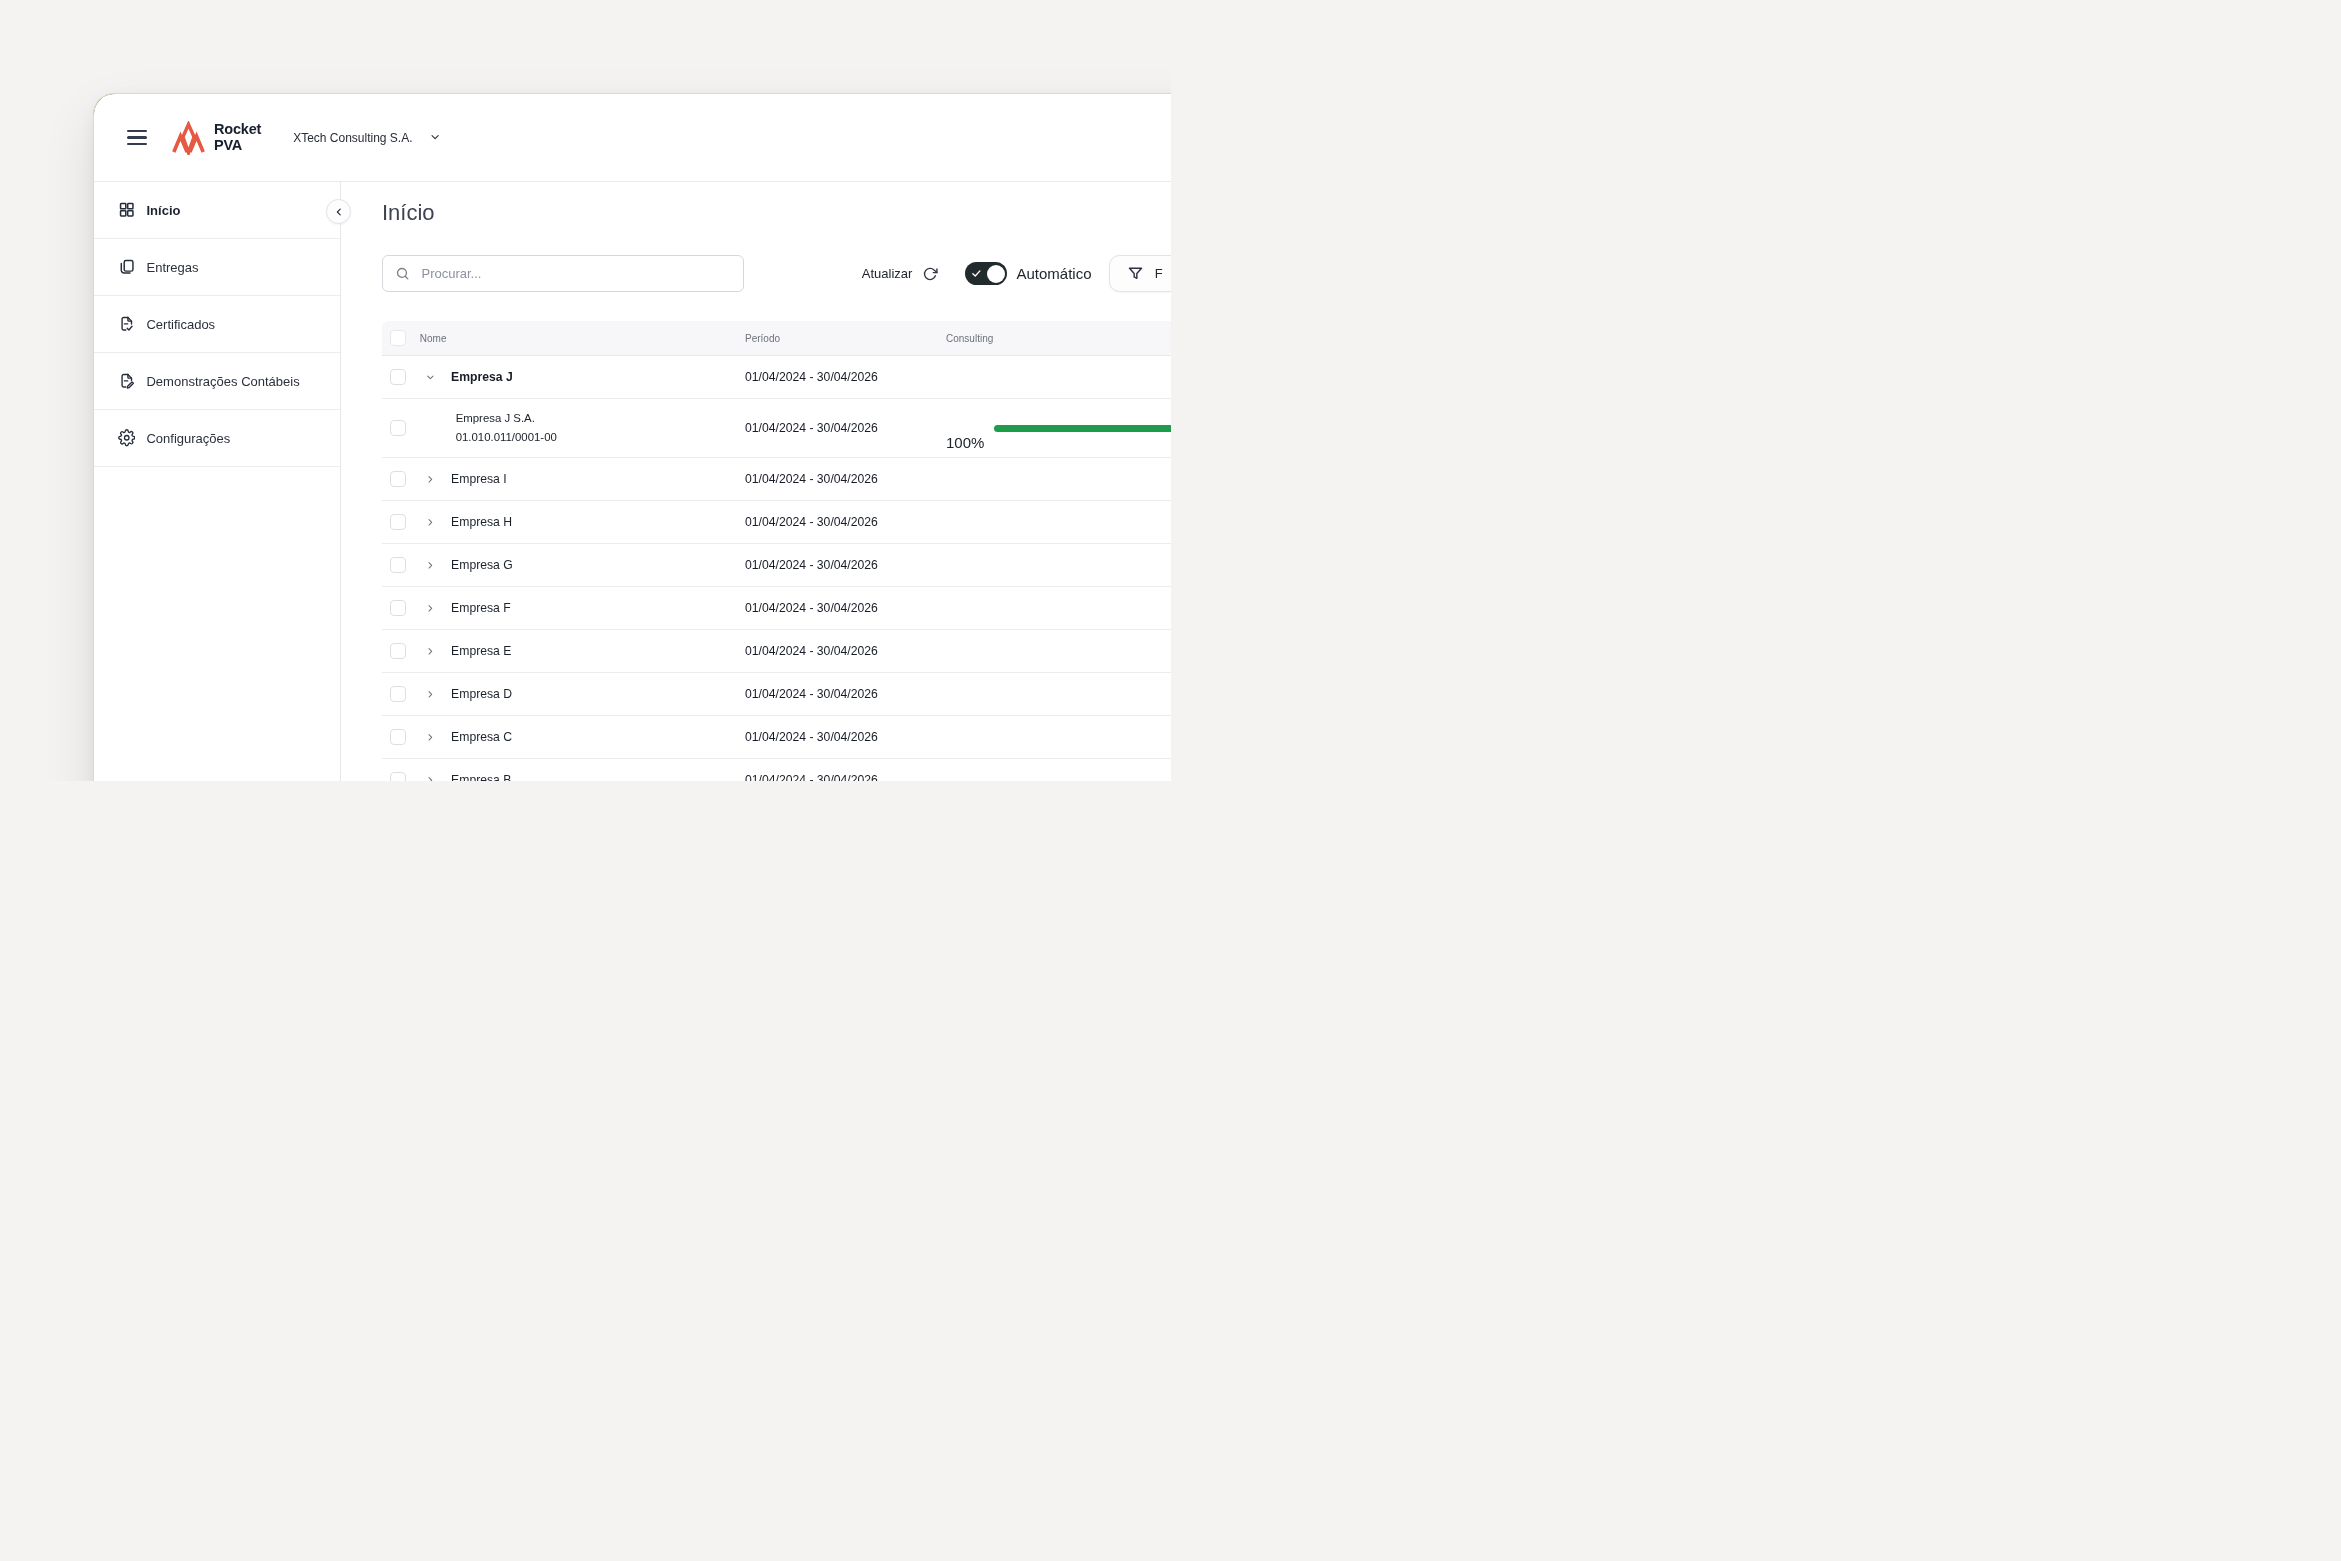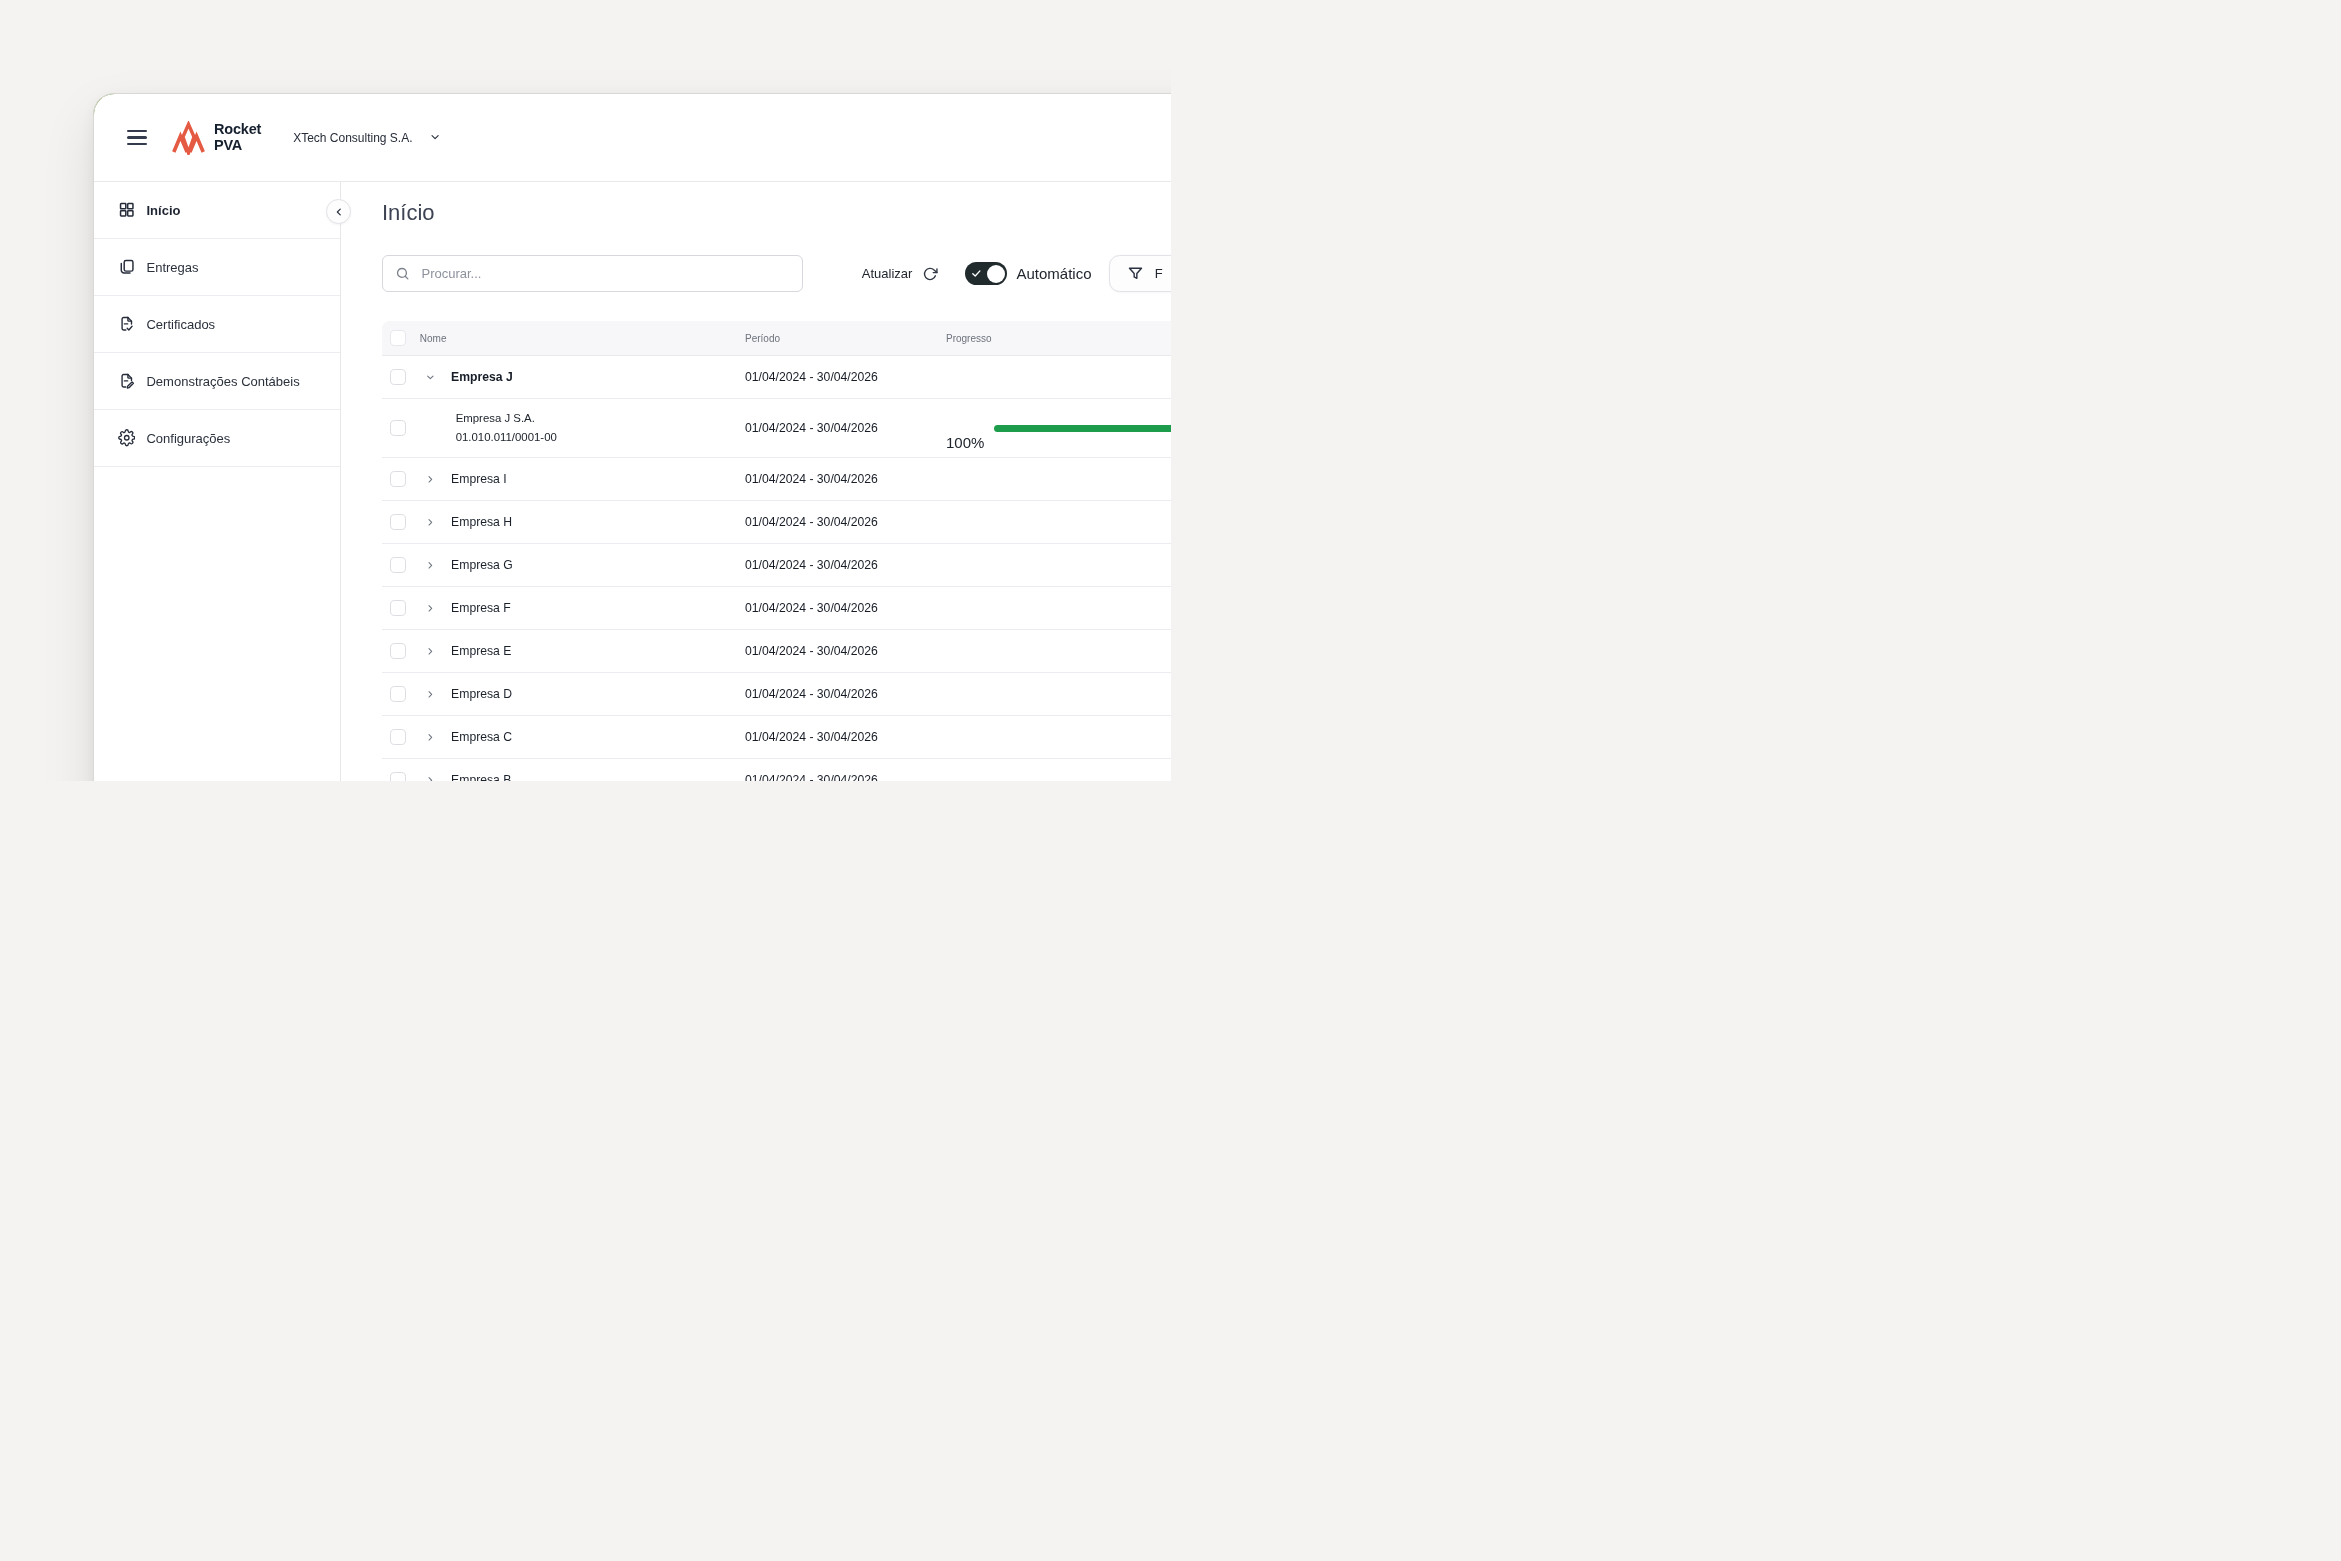--- a/index.html
+++ b/index.html
@@ -46,21 +46,21 @@
   .collapse-btn{
     position:absolute;right:-11.4px;top:17px;width:23px;height:23px;border-radius:50%;
     background:#fdfdfe;border:0.8px solid #e3e3e8;box-shadow:0 0.8px 2.3px rgba(0,0,0,.05);
     display:flex;align-items:center;justify-content:center;color:#2a3140;cursor:pointer;z-index:5;
   }
   
   .main{position:absolute;top:88px;left:247px;right:0;bottom:0;overflow:hidden;background:#fff;}
   .page-title{margin:18.3px 0 0 41px;font-size:22px;line-height:26px;font-weight:500;color:#3d4352;}
   .toolbar{display:flex;align-items:center;margin:29px 0 0 41px;height:37px;}
   .searchbox{
-    width:421px;height:37px;box-sizing:border-box;border:1.1px solid #d7d7dd;border-radius:6px;
+    width:362px;height:37px;box-sizing:border-box;border:1.1px solid #d7d7dd;border-radius:6px;
     display:flex;align-items:center;background:#fff;padding:0 12.2px;
   }
   .searchbox .icon{width:15.2px;height:15.2px;color:#7c818b;flex:0 0 auto;}
   .searchbox input{
     border:none;outline:none;flex:1;margin-left:9.1px;font-size:13px;color:#1c222c;
     font-family:inherit;background:transparent;
   }
   .searchbox input::placeholder{color:#8d929c;}
   .controls{display:flex;align-items:center;margin-left:auto;}
   .refresh-btn{display:flex;align-items:center;cursor:pointer;}
@@ -228,21 +228,21 @@
           <span class="lbl">F</span>
         </div>
       </div>
     </div>
 
     <div class="table">
       <div class="tgrid thead">
         <span class="cb"></span>
         <span class="col-nome">Nome</span>
         <span>Período</span>
-        <span>Progresso</span>
+        <span>Consulting</span>
       </div>
       <div id="table-body">
           <div class="tgrid trow group bold">
             <span class="cb"></span>
             <span class="expander">
               <svg class="icon" viewBox="0 0 24 24" fill="none" stroke="currentColor" stroke-width="2.4" stroke-linecap="round" stroke-linejoin="round">
                 <polyline points="6 9 12 15 18 9"></polyline>
               </svg>
             </span>
             <div class="cell-name">Empresa J</div>

